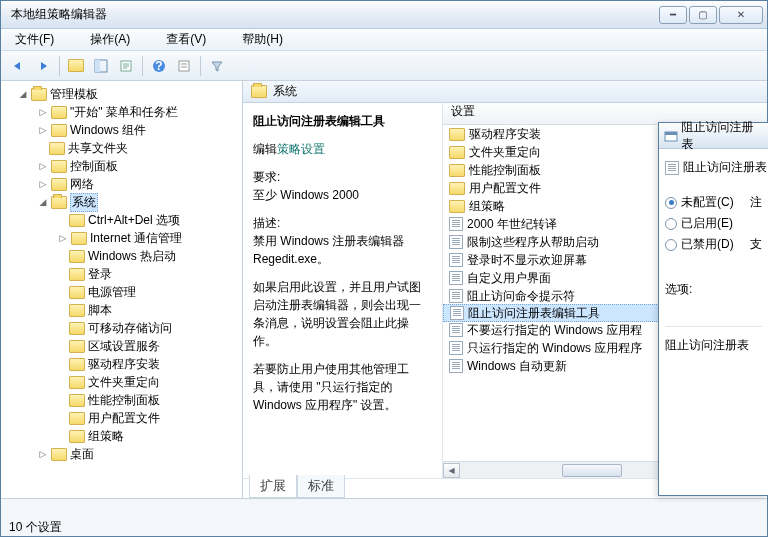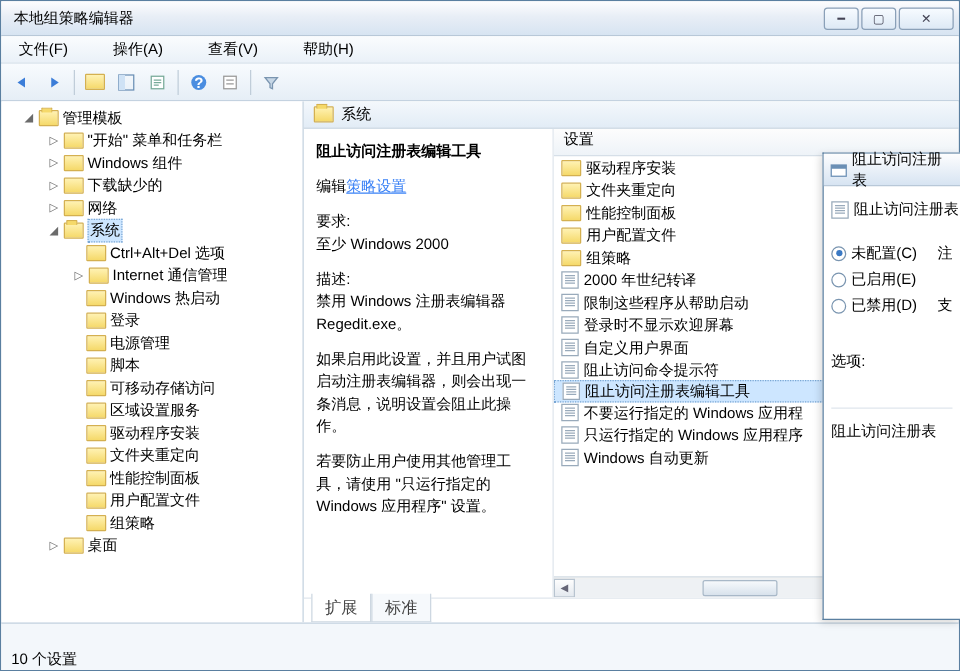--- a/index.html
+++ b/index.html
@@ -22,21 +22,21 @@
 .tree-icon{width:16px;height:14px;margin-right:3px;flex-shrink:0}
 .tree-label{color:#000}
 .tree-node.selected .tree-label{background:#cde6ff;border:1px dotted #7aa7d4;padding:0 1px}
 .folder{display:inline-block;width:16px;height:13px;background:linear-gradient(#fff2b3,#f5d96a);border:1px solid #d4b050;border-radius:1px;position:relative}
 .folder.open::before{content:"";position:absolute;top:-3px;left:1px;width:7px;height:3px;background:#f5d96a;border:1px solid #d4b050;border-bottom:none;border-radius:1px 1px 0 0}
 .right-pane{flex:1;display:flex;flex-direction:column;overflow:hidden}
 .path-header{height:22px;background:linear-gradient(#f4f8fc,#e2ecf6);border-bottom:1px solid #c4d2e0;display:flex;align-items:center;padding:0 8px;gap:6px}
 .detail-row{flex:1;display:flex;overflow:hidden}
 .desc-pane{width:200px;border-right:1px solid #dfe6ed;padding:10px 10px;overflow:hidden}
 .desc-title{font-weight:bold;margin-bottom:8px}
-.desc-link{color:#3b82f6;text-decoration:underline;cursor:pointer}
+.desc-link{color:#0f766e;cursor:pointer}
 .desc-block{margin:10px 0;line-height:1.5}
 .list-pane{flex:1;display:flex;flex-direction:column;overflow:hidden}
 .list-header{height:22px;background:linear-gradient(#fdfdfd,#eef3f8);border-bottom:1px solid #d6dfe8;display:flex;align-items:flex-start;padding:0 8px}
 .list-body{flex:1;overflow:auto}
 .list-item{height:18px;display:flex;align-items:center;padding:0 6px;gap:4px;white-space:nowrap}
 .list-item.selected{background:#cde6ff;border:1px dotted #7aa7d4;margin:-1px 0}
 .doc-icon{width:14px;height:14px;border:1px solid #9ab;background:#fff;position:relative;flex-shrink:0}
 .doc-icon::after{content:"";position:absolute;top:2px;left:2px;right:2px;height:1px;background:#9ab;box-shadow:0 2px 0 #9ab,0 4px 0 #9ab,0 6px 0 #9ab}
 .scrollbar-h{height:17px;background:#f0f0f0;border-top:1px solid #d6dfe8;display:flex;align-items:center}
 .sb-btn{width:17px;height:15px;background:linear-gradient(#fdfdfd,#e4e9ef);border:1px solid #b8c4d0;display:flex;align-items:center;justify-content:center;font-size:8px;color:#667}
@@ -137,24 +137,28 @@
       <div class="tree-node" style="padding-left:34px">
           <span class="tree-toggle">▷</span>
           <span class="folder tree-icon"></span>
           <span class="tree-label">"开始" 菜单和任务栏</span>
         </div>
       <div class="tree-node" style="padding-left:34px">
           <span class="tree-toggle">▷</span>
           <span class="folder tree-icon"></span>
           <span class="tree-label">Windows 组件</span>
         </div>
-      <div class="tree-node" style="padding-left:34px">
-          <span class="tree-toggle">▷</span>
-          <span class="folder tree-icon"></span>
-          <span class="tree-label">下载缺少的</span>
+      <div class="tree-node" style="padding-left:46px">
+          <span class="folder tree-icon"></span>
+          <span class="tree-label">共享文件夹</span>
+        </div>
+      <div class="tree-node" style="padding-left:34px">
+          <span class="tree-toggle">▷</span>
+          <span class="folder tree-icon"></span>
+          <span class="tree-label">控制面板</span>
         </div>
       <div class="tree-node" style="padding-left:34px">
           <span class="tree-toggle">▷</span>
           <span class="folder tree-icon"></span>
           <span class="tree-label">网络</span>
         </div>
       <div class="tree-node selected" style="padding-left:34px">
           <span class="tree-toggle">◢</span>
           <span class="folder open tree-icon"></span>
           <span class="tree-label">系统</span>

